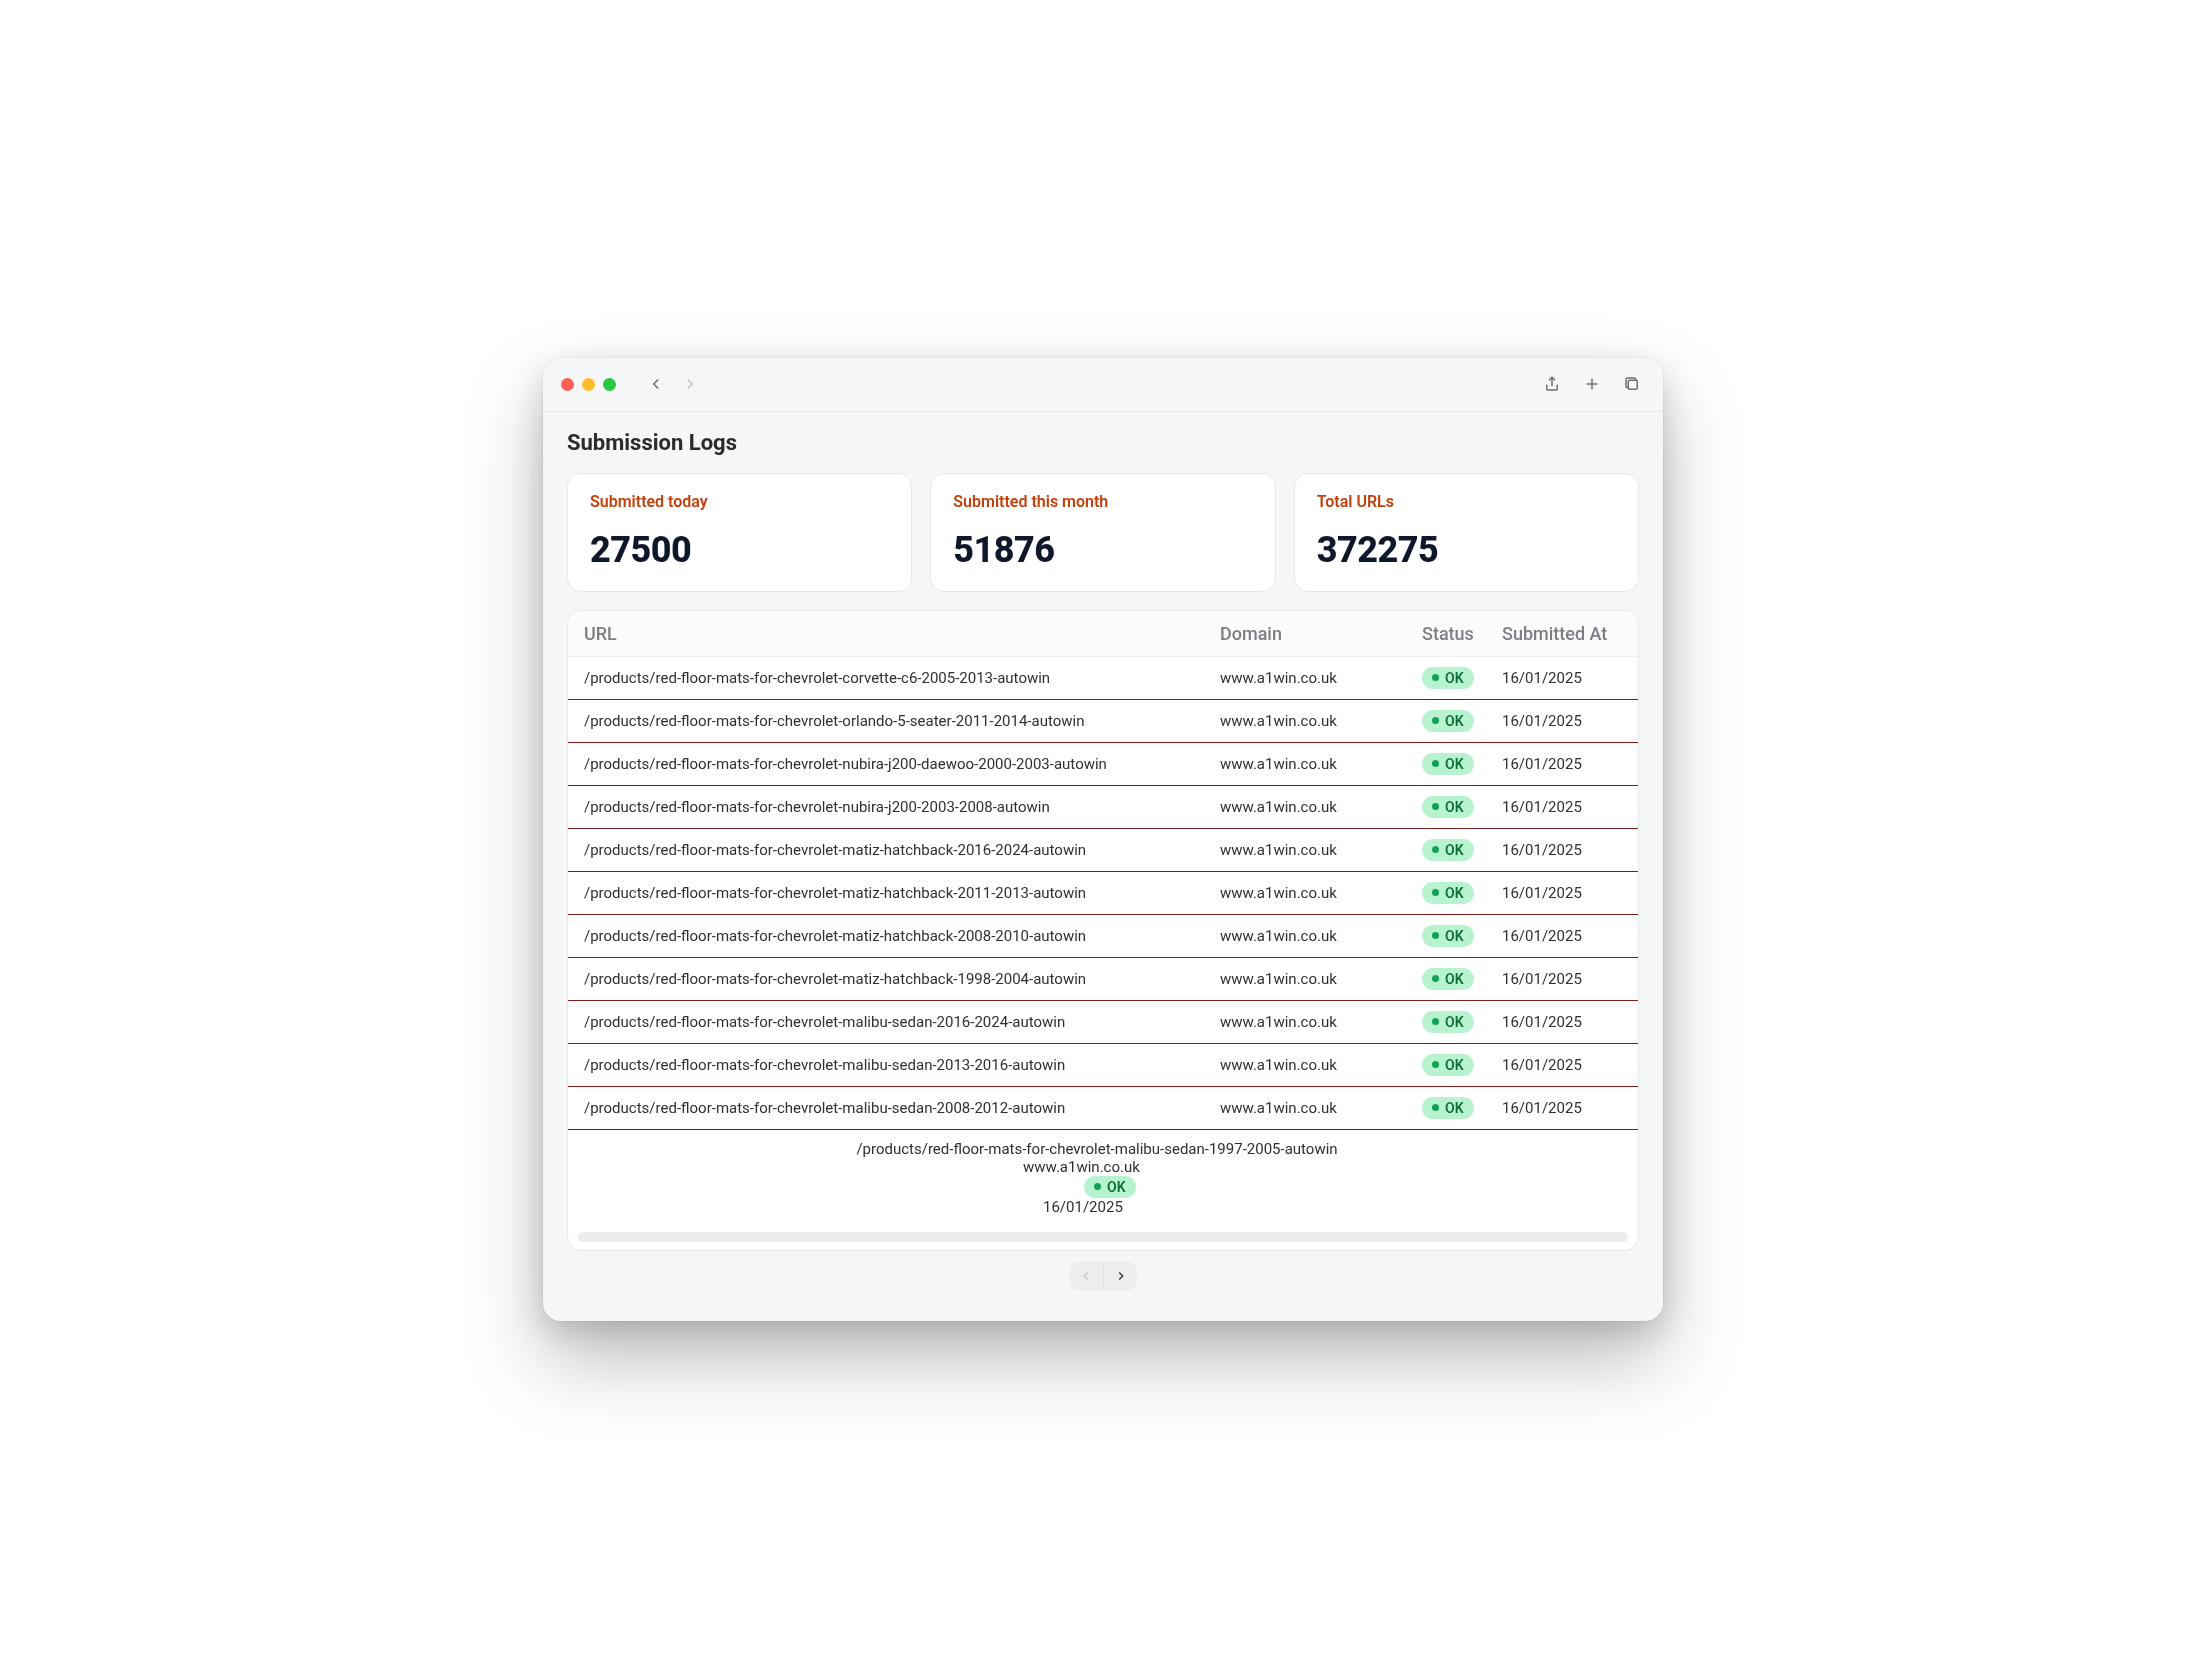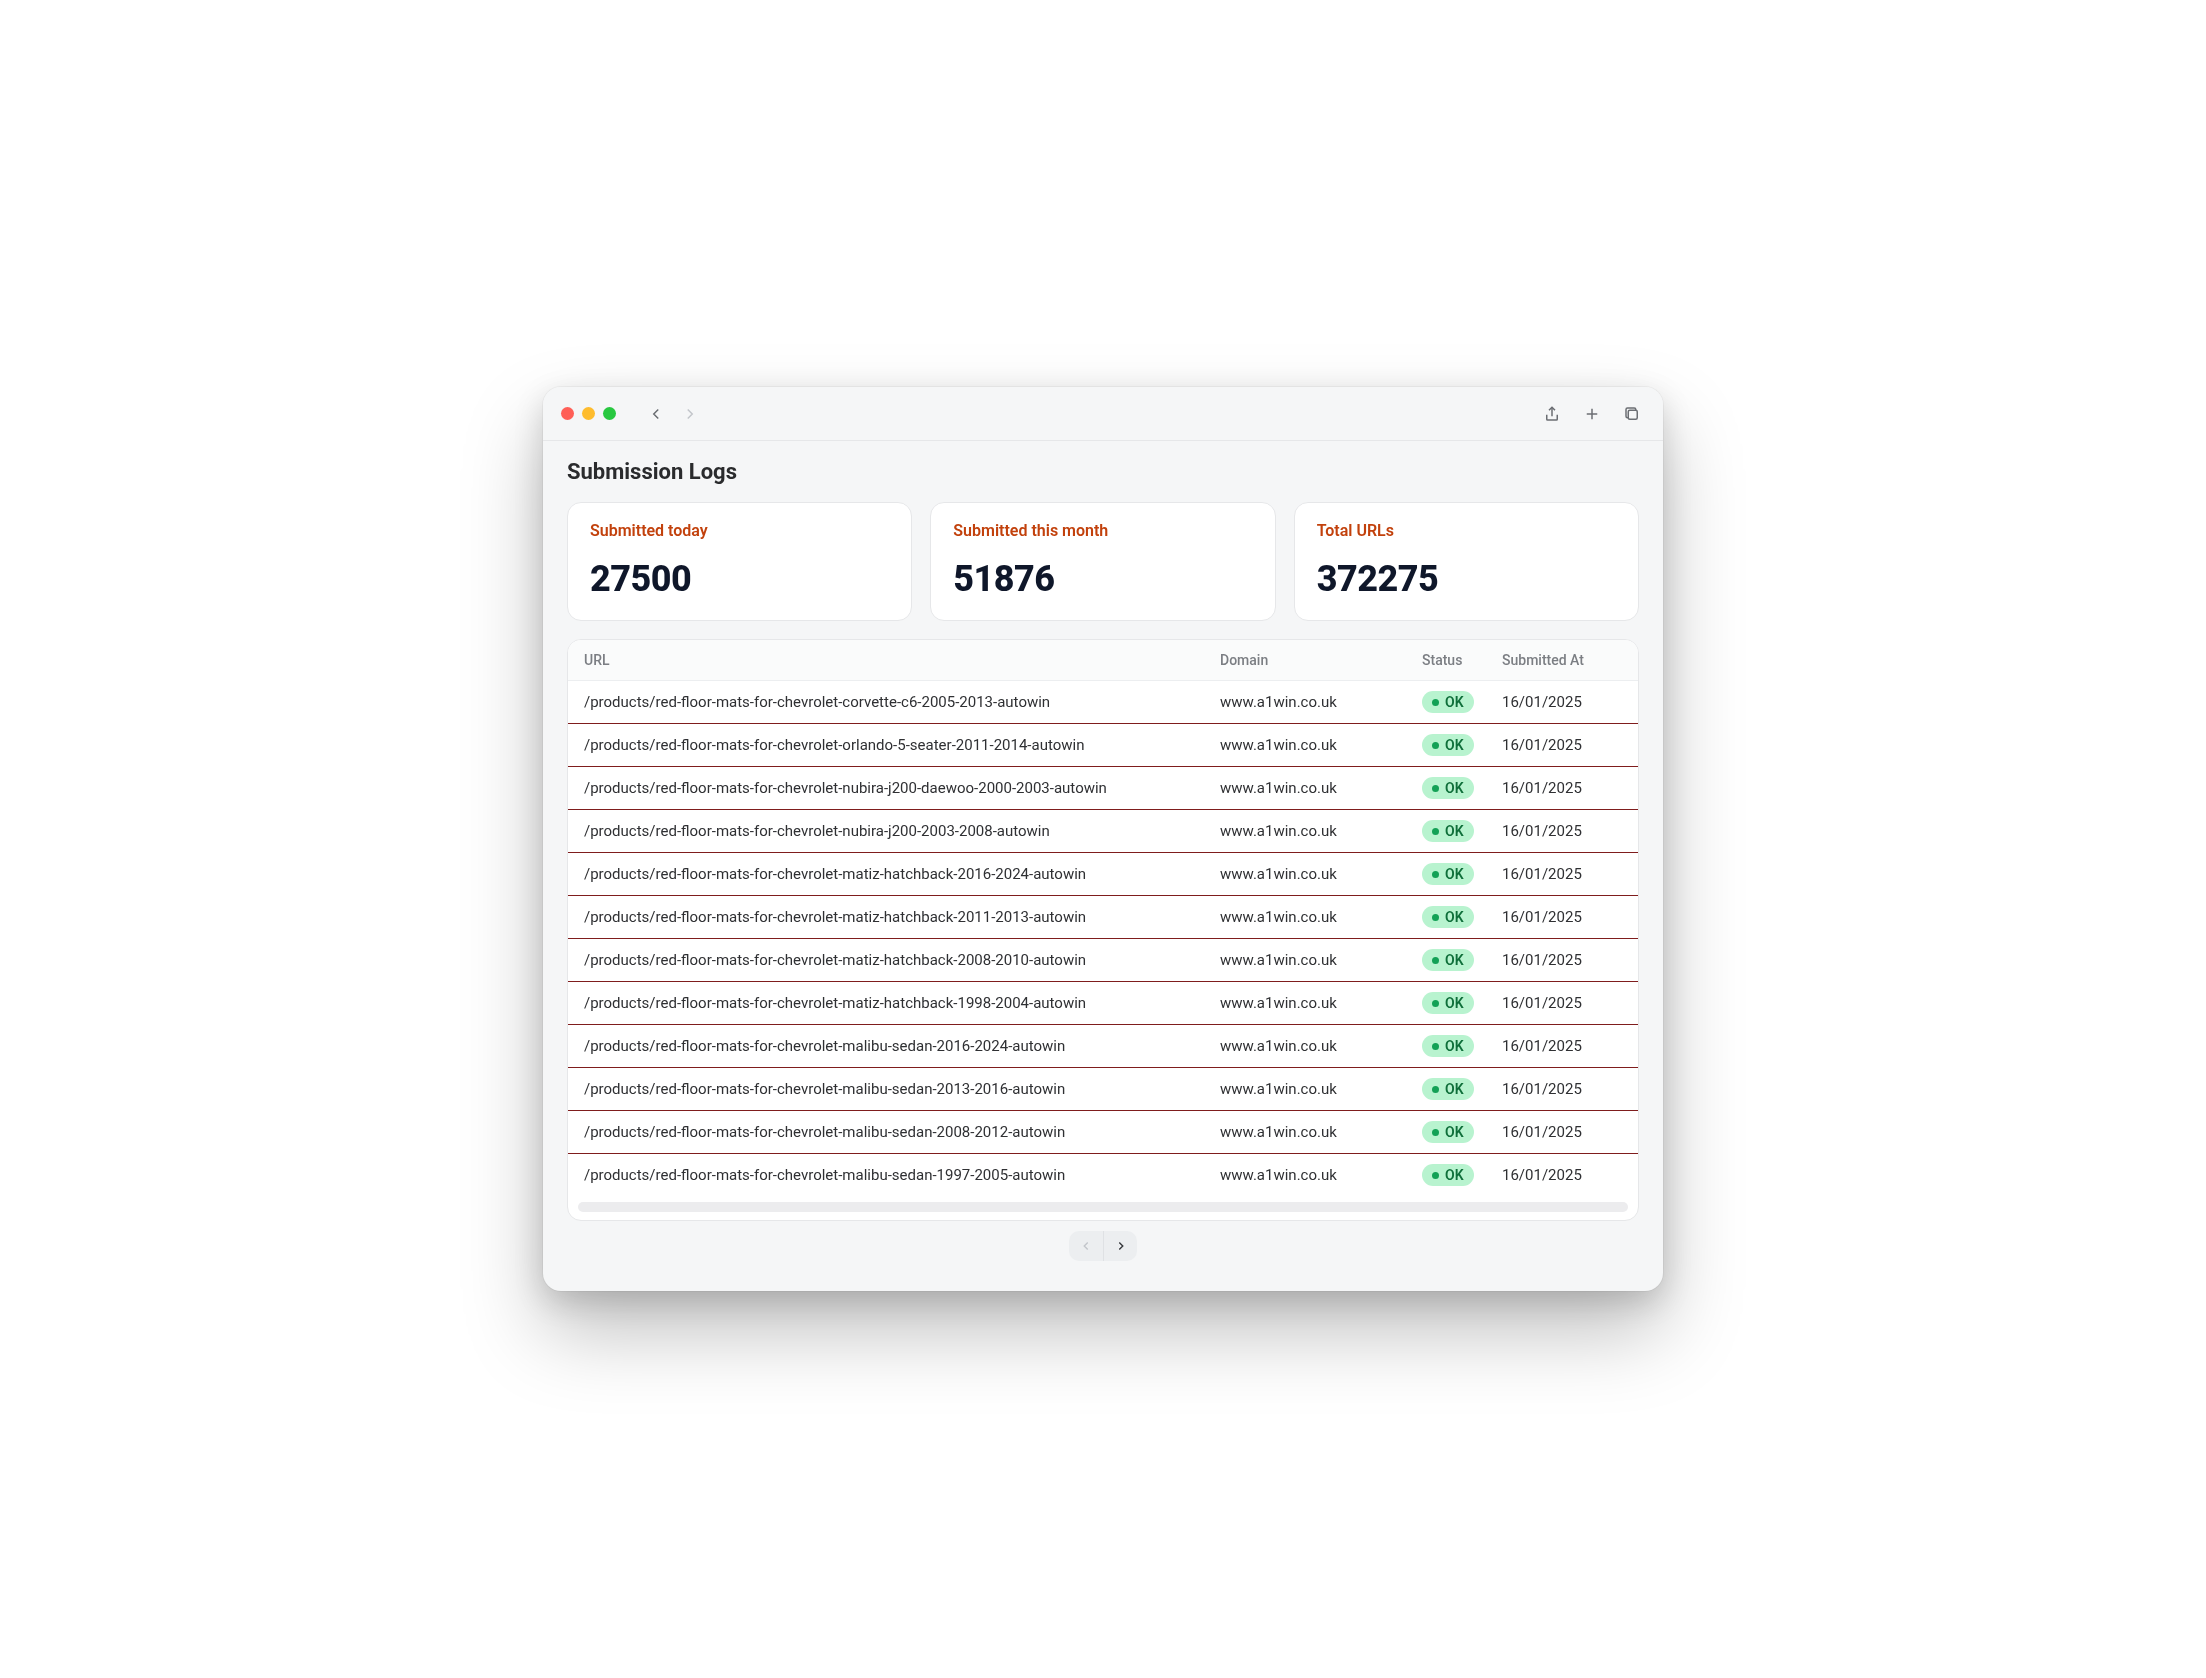--- a/index.html
+++ b/index.html
@@ -68,39 +68,39 @@
     background: #ffffff;
     border: 1px solid #e6e7e9;
     border-radius: 14px;
     overflow: hidden;
   }
   .thead {
     display: flex;
     padding: 12px 16px;
     background: #fafbfb;
     border-bottom: 1px solid #eceef0;
-    font-size: 14px;
+    font-size: 18px;
     color: #7b7e83;
     font-weight: 500;
   }
   .col-url { flex: 1 1 auto; min-width: 0; }
   .col-domain { width: 160px; }
   .col-status { width: 80px; margin-left: 42px; }
   .col-date { width: 120px; }
 
   .tbody { }
   .row {
     display: flex;
     align-items: center;
     padding: 10px 16px;
     border-bottom: 1px solid #7f1d1d;
     font-size: 15px;
     color: #2f3033;
   }
-  .row:last-child { border-bottom: none; }
+  .row:last-child { border-bottom: none; flex-direction: column; }
   .row .col-url { white-space: nowrap; overflow: hidden; text-overflow: ellipsis; padding-right: 12px; }
   .badge {
     display: inline-flex; align-items: center; gap: 6px;
     background: #b8f3cf;
     color: #0f6f3a;
     font-weight: 600;
     font-size: 14px;
     padding: 3px 10px;
     border-radius: 999px;
   }

